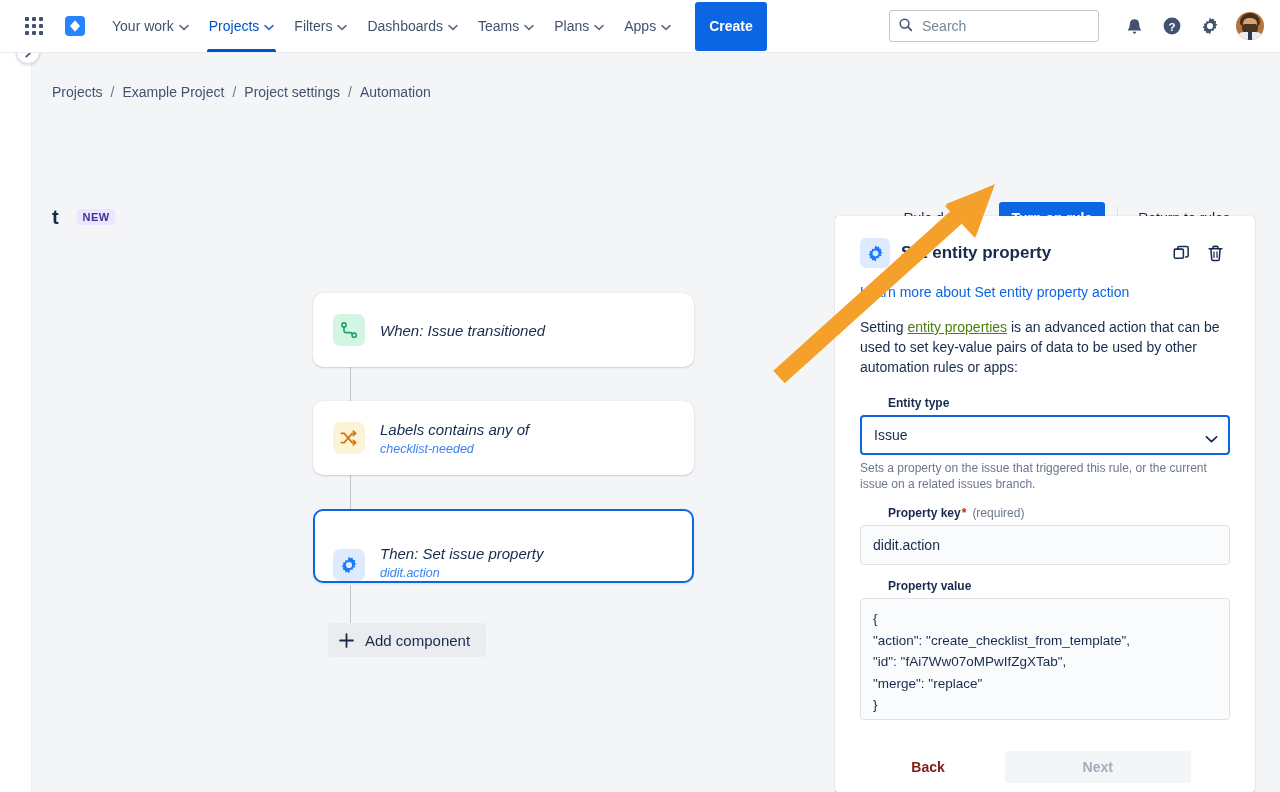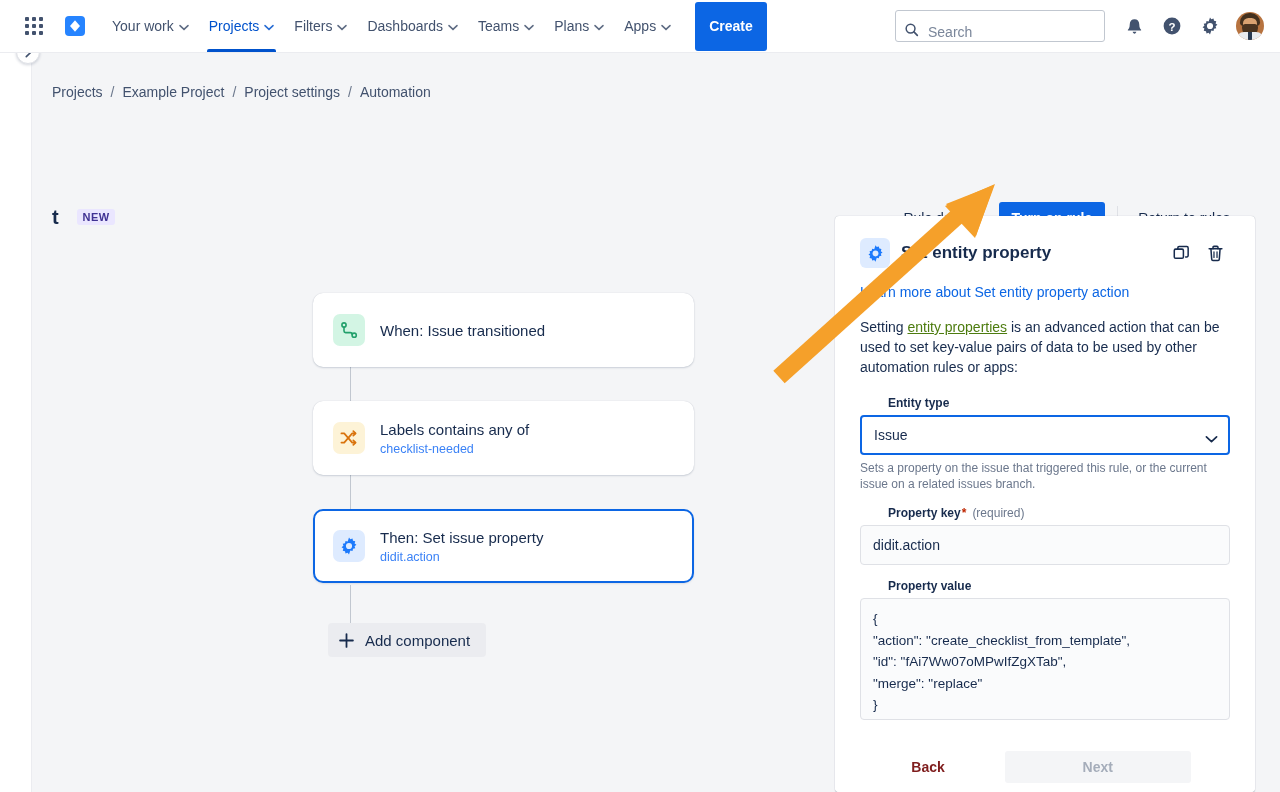--- a/index.html
+++ b/index.html
@@ -72,23 +72,23 @@
     cursor: pointer;
   }
 
   .navspacer { flex: 1; }
 
   .searchbox {
     width: 210px; height: 32px;
     border: 1px solid #C1C7D0;
     border-radius: 3px;
     background: #fff;
-    display: flex; align-items: flex-end;
+    display: flex; align-items: center;
     padding: 0 8px;
-    margin-right: 10px;
+    margin-right: 16px;
   }
   .searchbox input {
     border: none; outline: none;
     flex: 1; font-size: 14px;
     font-family: "Liberation Sans", sans-serif;
     color: #172B4D;
     background: transparent;
     margin-left: 7px;
   }
   .searchbox input::placeholder { color: #7A869A; }
@@ -224,32 +224,33 @@
     box-shadow: 0 1px 2px rgba(9,30,66,.16), 0 0 1px rgba(9,30,66,.18);
     display: flex; align-items: center;
     padding: 0 18px;
     min-height: 74px;
     cursor: pointer;
     border: 2px solid transparent;
   }
   .card.selected {
     border: 2px solid #0C66E4;
     box-shadow: 0 1px 2px rgba(9,30,66,.10);
+    align-items: flex-end;
   }
   .cardicon {
     width: 32px; height: 32px;
     border-radius: 7px;
     display: flex; align-items: center; justify-content: center;
     flex-shrink: 0;
     margin-right: 15px;
   }
   .ic-green { background: #D3F5E4; }
   .ic-amber { background: #FDF3D7; }
   .ic-blue  { background: #DEEBFF; }
-  .cardtext { display: flex; flex-direction: column; justify-content:center; }
+  .cardtext { display: flex; flex-direction: column; justify-content:center;font-style:italic; }
   .cardtitle { font-size: 15px; color: #172B4D; line-height: 19px; }
   .cardsub { font-size: 12.5px; color: #3b82f6; margin-top: 3px; line-height: 15px; }
 
   .addcomp {
     position: relative;
     display: inline-flex; align-items: center;
     background: #EBECF0;
     border: none; border-radius: 4px;
     height: 34px; padding: 0 16px 0 10px;
     font-size: 15px; color: #172B4D;

